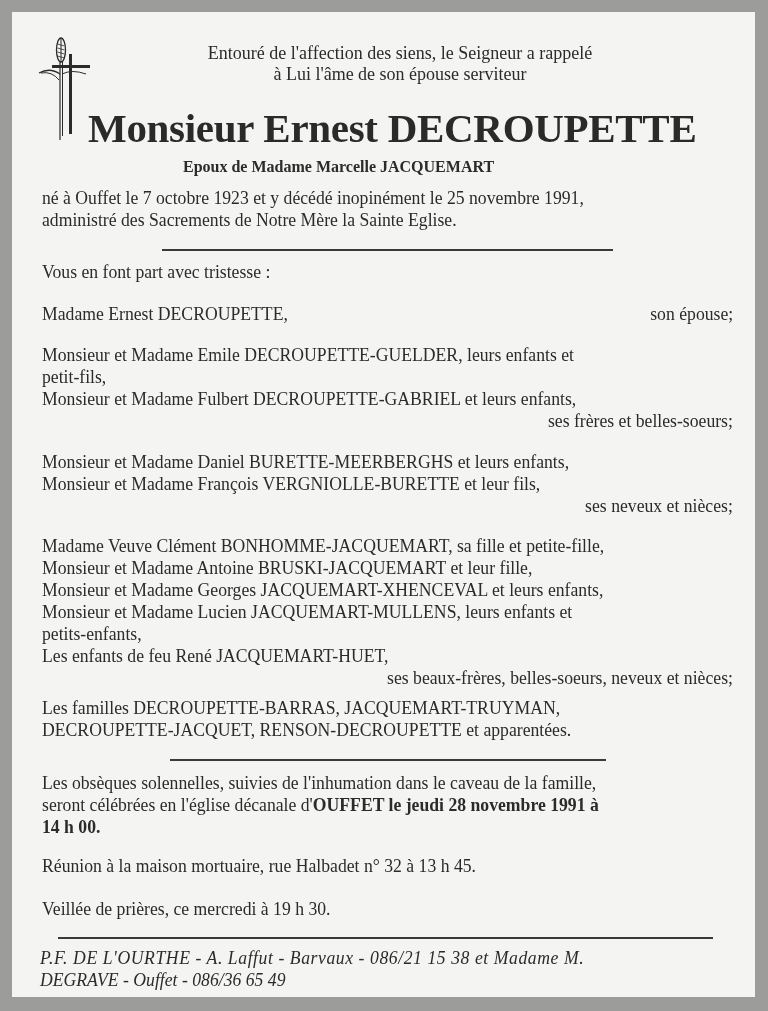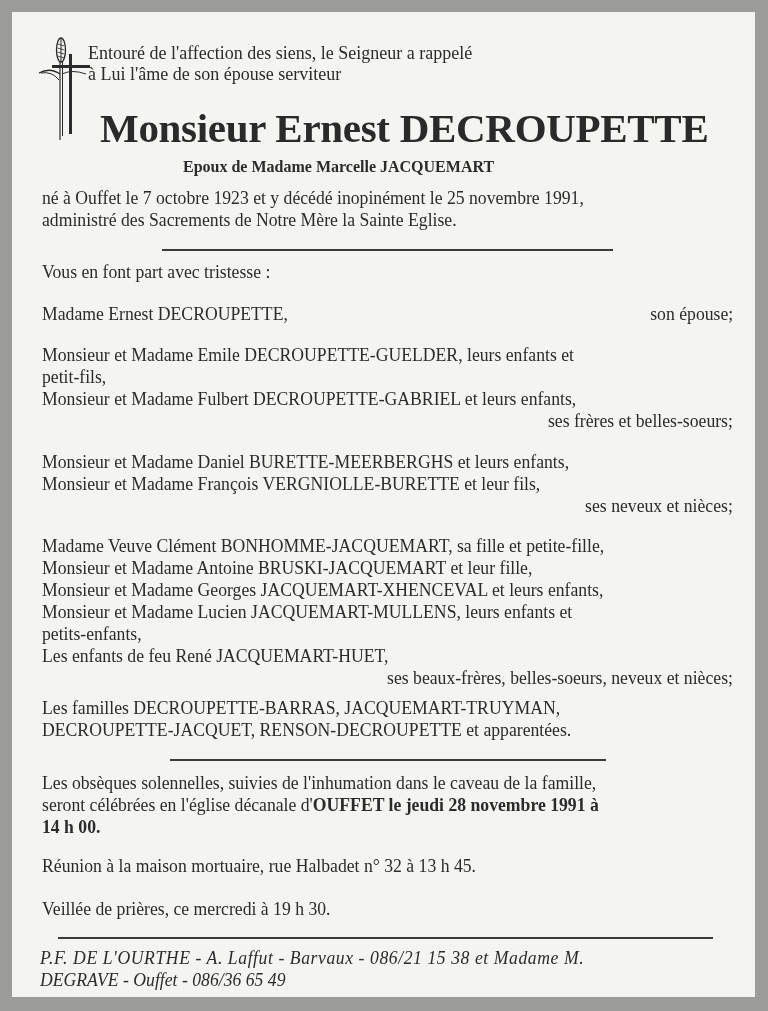--- a/index.html
+++ b/index.html
@@ -38,36 +38,36 @@
       font-size: 19px;
       line-height: 22px;
       white-space: nowrap;
       transform-origin: right top;
       transform: scaleX(0.93);
     }
     .intro {
       position: absolute;
       left: 0;
       width: 712px;
+      text-align: center;
       font-size: 18px;
       line-height: 22px;
       padding-left: 88px;
       box-sizing: border-box;
     }
     .title {
       position: absolute;
       left: 88px;
       top: 106px;
       font-size: 41px;
       font-weight: bold;
       line-height: 44px;
       white-space: nowrap;
       color: #2a2a2a;
       letter-spacing: -0.3px;
-      margin-left: 12px;
     }
     .subtitle {
       position: absolute;
       left: 183px;
       top: 156px;
       font-size: 16px;
       font-weight: bold;
       line-height: 22px;
       white-space: nowrap;
     }

